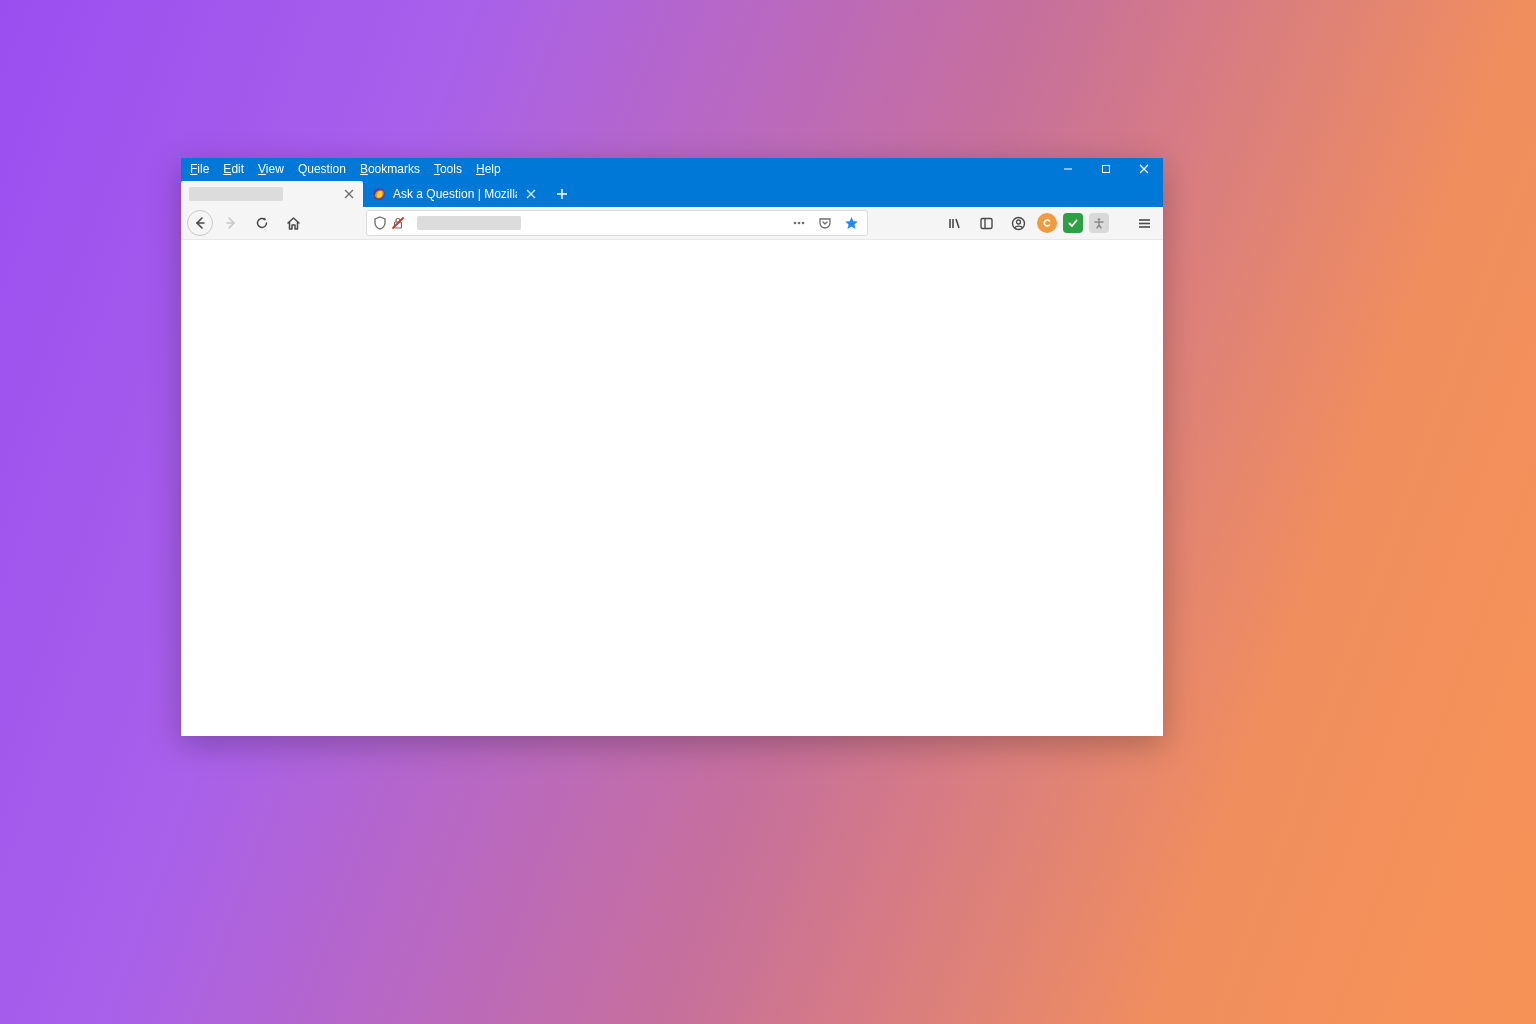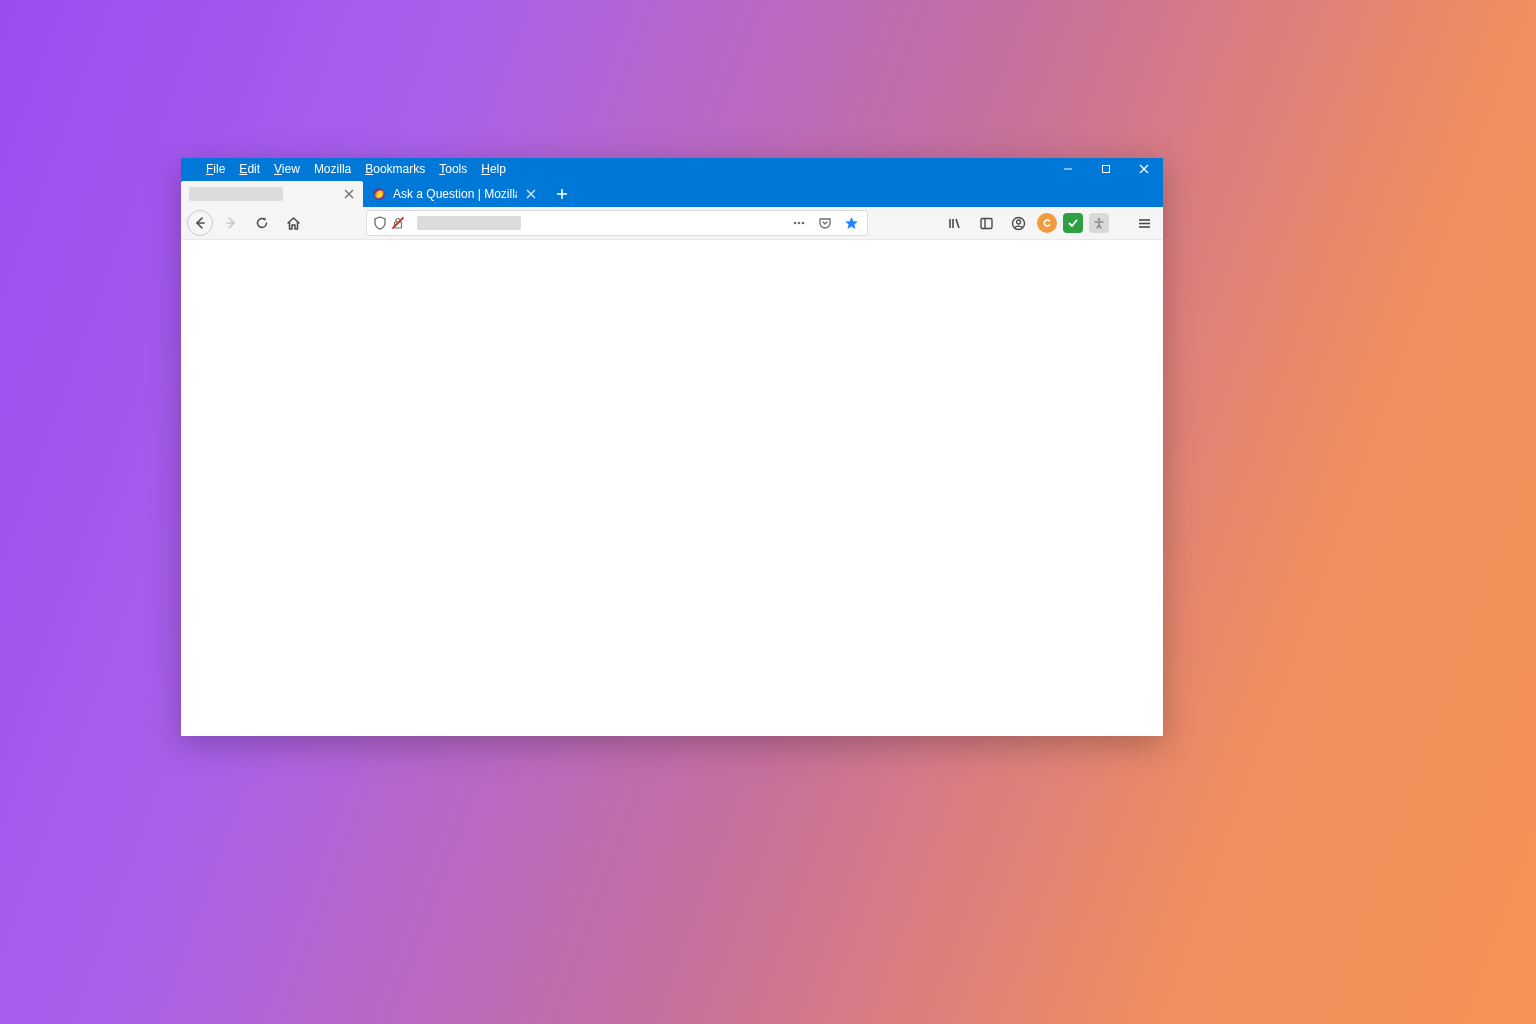--- a/index.html
+++ b/index.html
@@ -23,21 +23,20 @@
     display: flex;
     flex-direction: column;
   }
   .titlebar {
     height: 22px;
     background: #0078d7;
     display: flex;
     align-items: center;
     color: #fff;
     position: relative;
-    padding-left: 16px;
   }
   .menubar {
     display: flex;
     gap: 0;
     padding-left: 2px;
   }
   .menu-item {
     padding: 3px 7px;
     color: #fff;
     cursor: default;
@@ -173,21 +172,21 @@
 </head>
 <body>
 
 <div class="browser-window">
 
   <div class="titlebar">
     <div class="menubar">
       <div class="menu-item"><span class="ul">F</span><span>ile</span></div>
       <div class="menu-item"><span class="ul">E</span><span>dit</span></div>
       <div class="menu-item"><span class="ul">V</span><span>iew</span></div>
-      <div class="menu-item">Mozilla</div>
+      <div class="menu-item">Question</div>
       <div class="menu-item"><span class="ul">B</span><span>ookmarks</span></div>
       <div class="menu-item"><span class="ul">T</span><span>ools</span></div>
       <div class="menu-item"><span class="ul">H</span><span>elp</span></div>
     </div>
     <div class="window-controls">
       <div class="win-btn">
         <svg width="10" height="10" viewBox="0 0 10 10">
             <line x1="1" y1="5" x2="9" y2="5" stroke="#fff" stroke-width="1"></line>
           </svg>
       </div>

